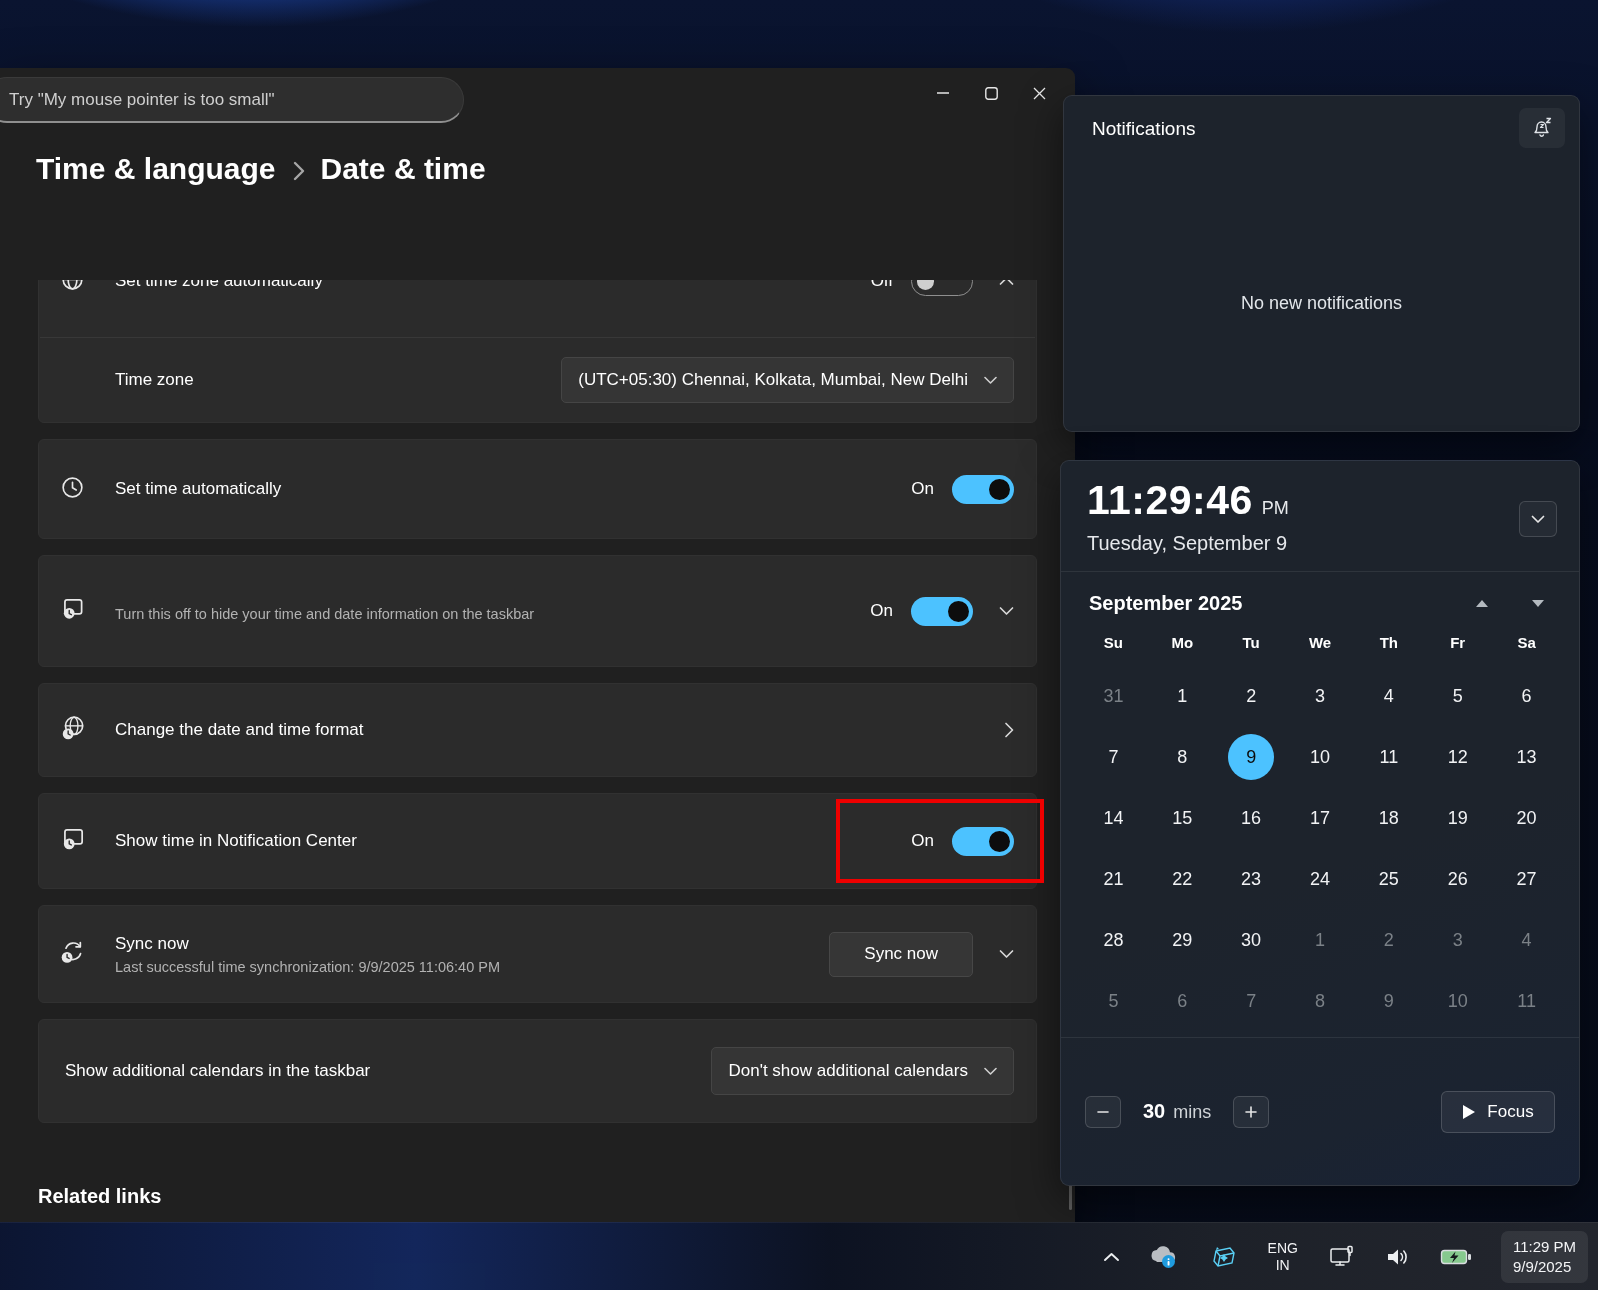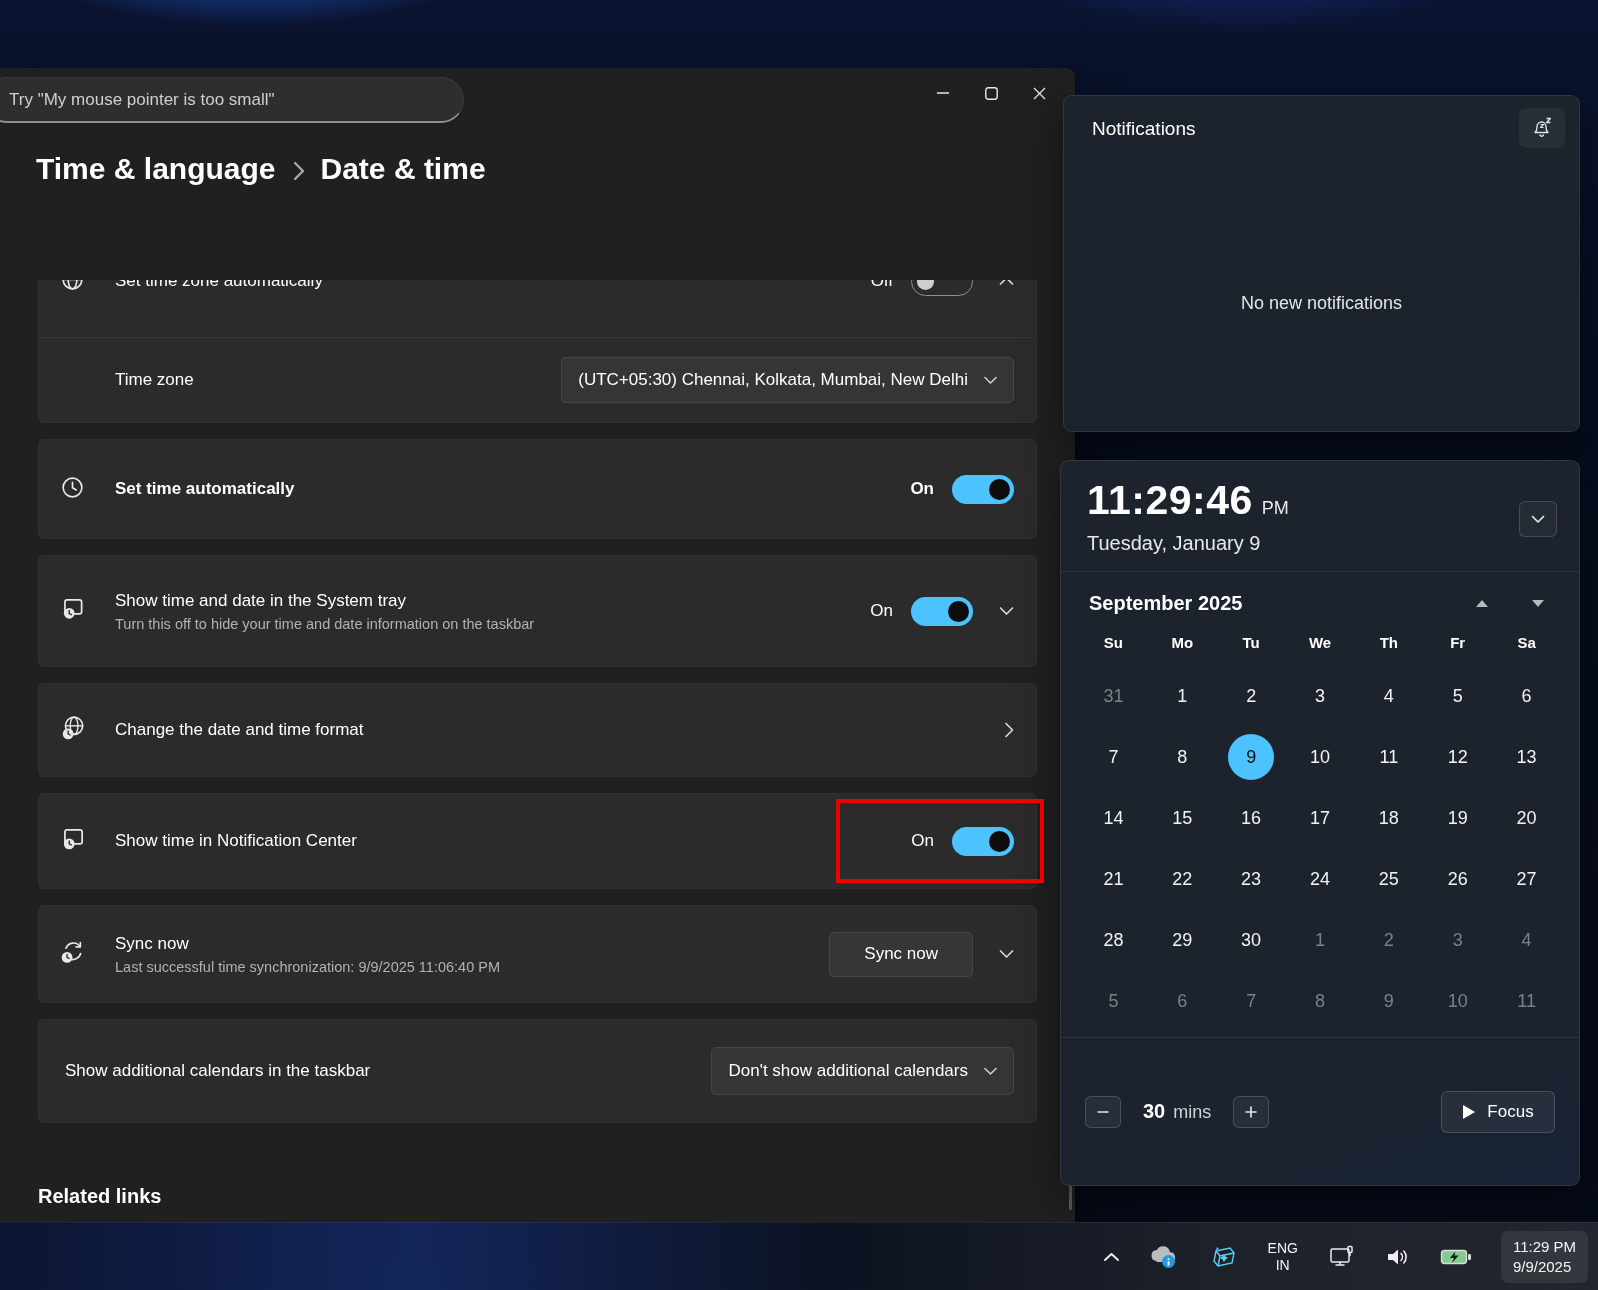--- a/index.html
+++ b/index.html
@@ -244,21 +244,21 @@
               <svg width="13" height="9" viewBox="0 0 13 9">
                   <path d="M1 1.5l5.5 5.5L12 1.5" fill="none" stroke="currentColor" stroke-width="1.6" stroke-linecap="round" stroke-linejoin="round"></path>
                 </svg>
             </span>
           </div>
         </div>
       </div>
     </div>
 
     <div class="card">
-      <div class="row" style="height:98px;font-weight:bold;">
+      <div class="row" style="height:98px;">
         <div class="icon-col">
           <span>
             <svg width="27" height="27" viewBox="0 0 26 26" fill="none" stroke="#e8e8e8" stroke-width="1.6">
               <circle cx="13" cy="13" r="9"></circle>
                 <path d="M13 8v5.3l3.6 2.1" stroke-linecap="round"></path>
             </svg>
           </span>
         </div>
         <div class="row-text">
           <div class="row-label">Set time automatically</div>
@@ -277,21 +277,20 @@
         <div class="icon-col">
           <span>
             <svg width="28" height="28" viewBox="0 0 26 26">
               <rect x="5.5" y="4.5" width="15.5" height="13" rx="2" fill="none" stroke="#e8e8e8" stroke-width="1.6"></rect>
               <circle cx="9.5" cy="17" r="5" fill="#e8e8e8"></circle>
               <path d="M9.5 14.3v2.9l2 1.1" fill="none" stroke="#2b2b2b" stroke-width="1.3" stroke-linecap="round"></path>
             </svg>
           </span>
         </div>
         <div class="row-text">
-          <div class="row-label">Show time and date in the System tray</div>
           <div class="row-desc">Turn this off to hide your time and date information on the taskbar</div>
         </div>
         <div class="row-right">
           <span class="state-text">On</span>
           <div class="toggle on">
               <div class="knob"></div>
             </div>
           <span class="chev">
             <svg width="15" height="10" viewBox="0 0 15 10">
                 <path d="M1.5 2l6 6 6-6" fill="none" stroke="currentColor" stroke-width="1.7" stroke-linecap="round" stroke-linejoin="round"></path>
@@ -424,21 +423,21 @@
   <div class="clock-top">
     <div class="big-time-row">
       <span class="big-time">11:29:46</span>
       <span class="meridiem">PM</span>
     </div>
     <div class="collapse-btn">
       <svg width="14" height="9" viewBox="0 0 14 9">
           <path d="M1.5 1.5L7 7l5.5-5.5" fill="none" stroke="currentColor" stroke-width="1.7" stroke-linecap="round" stroke-linejoin="round"></path>
         </svg>
     </div>
-    <div class="clock-date">Tuesday, January 9</div>
+    <div class="clock-date">Tuesday, September 9</div>
   </div>
   <div class="panel-div"></div>
 
   <div class="cal-header">
     <span class="cal-month">September 2025</span>
     <span class="cal-nav">
       <span class="nav-btn">
         <svg width="14" height="9" viewBox="0 0 14 9">
             <polygon points="7,1 13,8 1,8" fill="#b4bac0"></polygon>
           </svg>

